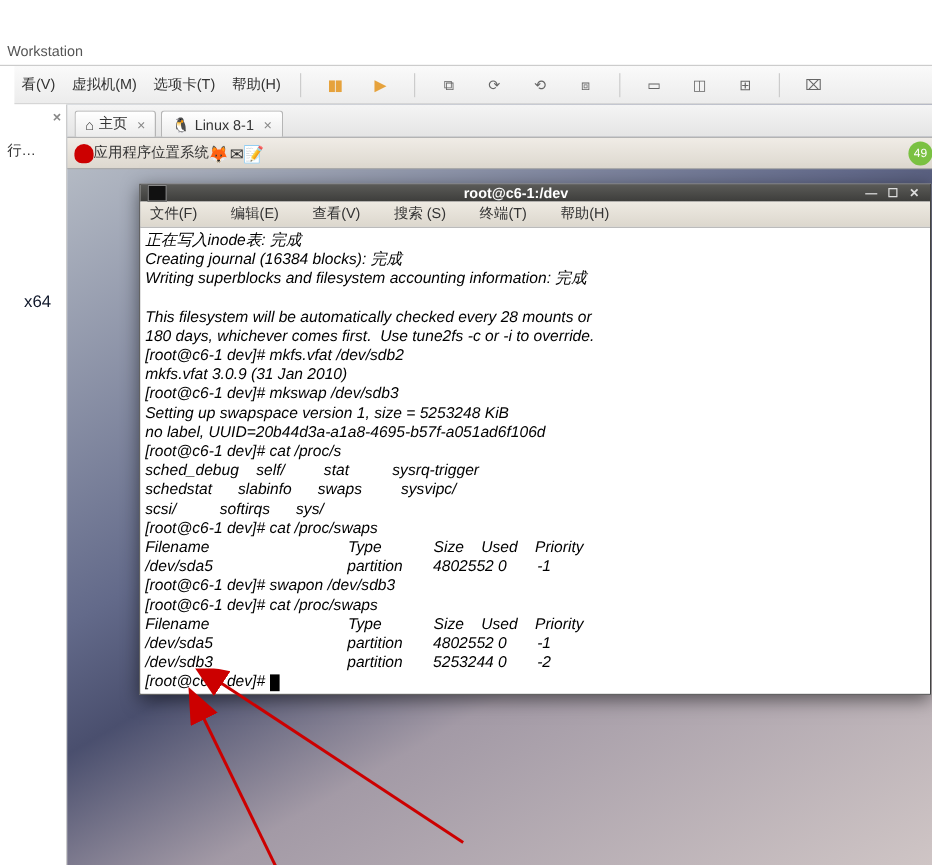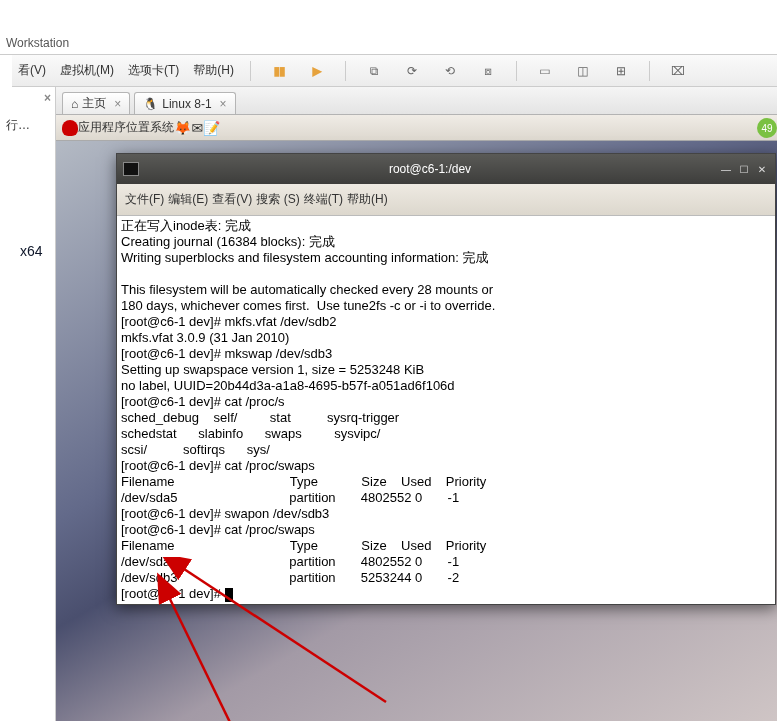--- a/index.html
+++ b/index.html
@@ -24,26 +24,26 @@
 .tab { height: 22px; display: flex; align-items: center; gap: 4px; padding: 0 8px; font-size: 12px; border: 1px solid #b5b5b5; border-bottom: none; border-radius: 3px 3px 0 0; background: linear-gradient(#fff,#ececec); color: #333; }
 .tab .home-icon, .tab .os-icon { font-size: 12px; }
 .tab .close { color: #888; margin-left: 4px; }
 
 .linux-menubar { height: 26px; background: linear-gradient(#f0ece6,#ddd8cf); border-bottom: 1px solid #aaa; display: flex; align-items: center; gap: 0; padding: 0 6px; font-size: 12px; color: #333; position: relative; }
 .linux-menubar .redhat { width: 16px; height: 16px; background: #c00; border-radius: 9px 9px 7px 7px; }
 .linux-menubar .rh-icon { font-size: 14px; }
 .linux-menubar .right-indicator { position: absolute; right: 0px; top: 3px; width: 20px; height: 20px; border-radius: 50%; background: #7ac142; color: #fff; display: flex; align-items: center; justify-content: center; font-size: 10px; font-weight: normal; }
 
 .terminal-window { position: absolute; left: 60px; top: 66px; width: 660px; border: 1px solid #444; box-shadow: 0 4px 14px rgba(0,0,0,.5); background: #fff; }
-.term-titlebar { height: 30px; background: linear-gradient(#5a5a57,#3d3d3b); color: #fff; display: flex; align-items: center; padding: 0 6px; font-size: 12px; font-weight: normal; }
+.term-titlebar { height: 14px; background: linear-gradient(#5a5a57,#3d3d3b); color: #fff; display: flex; align-items: center; padding: 0 6px; font-size: 12px; font-weight: bold; }
 .term-titlebar .tcicon { width: 16px; height: 14px; background: #111; border: 1px solid #888; margin-right: 6px; }
 .term-titlebar .title { flex: 1; text-align: center; }
 .term-titlebar .winbtn { width: 14px; height: 14px; margin-left: 4px; display: flex; align-items: center; justify-content: center; font-size: 10px; color: #ddd; }
-.term-menubar { height: 32px; background: linear-gradient(#eeeae2,#dcd7cd); border-bottom: 1px solid #bbb; display: flex; align-items: center; gap: 4px; padding: 0 8px; font-size: 12px; color: #333; }
-.term-body { background: #fff; color: #000; font-family: "Courier New", monospace; font-size: 13px; line-height: 15px; padding: 2px 4px; white-space: pre; overflow: hidden; }
+.term-menubar { height: 22px; background: linear-gradient(#eeeae2,#dcd7cd); border-bottom: 1px solid #bbb; display: flex; align-items: center; gap: 28px; padding: 0 8px; font-size: 12px; color: #333; }
+.term-body { background: #fff; color: #000; font-family: "Courier New", monospace; font-size: 13px; line-height: 15px; padding: 2px 4px; white-space: pre; overflow: hidden; font-style: italic; }
 .cursor { display: inline-block; width: 8px; height: 14px; background: #000; vertical-align: text-bottom; }
 
 .annotation1 { position: absolute; left: 305px; top: 615px; color: #c00; font-size: 16px; font-family: SimSun, serif; }
 .annotation2 { position: absolute; left: 130px; top: 656px; color: #c00; font-size: 16px; font-family: SimSun, serif; }
 .arrow-svg { position: absolute; left: 70px; top: 470px; pointer-events: none; }
 
 .time-indicator { position: absolute; right: 8px; bottom: 2px; color: #ddd; font-size: 11px; }
 </style>
 </head>
 <body>

